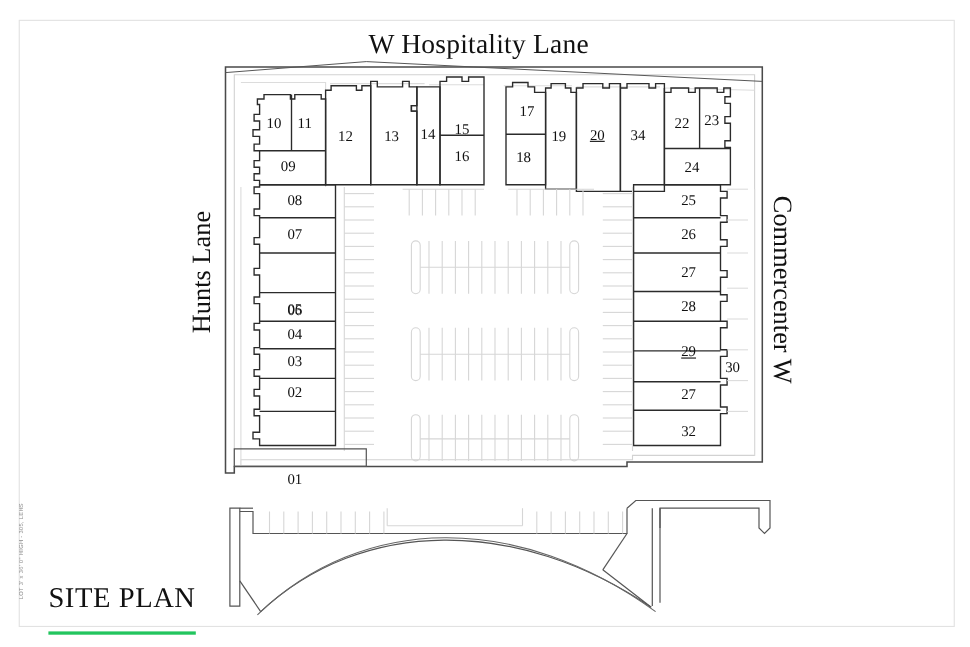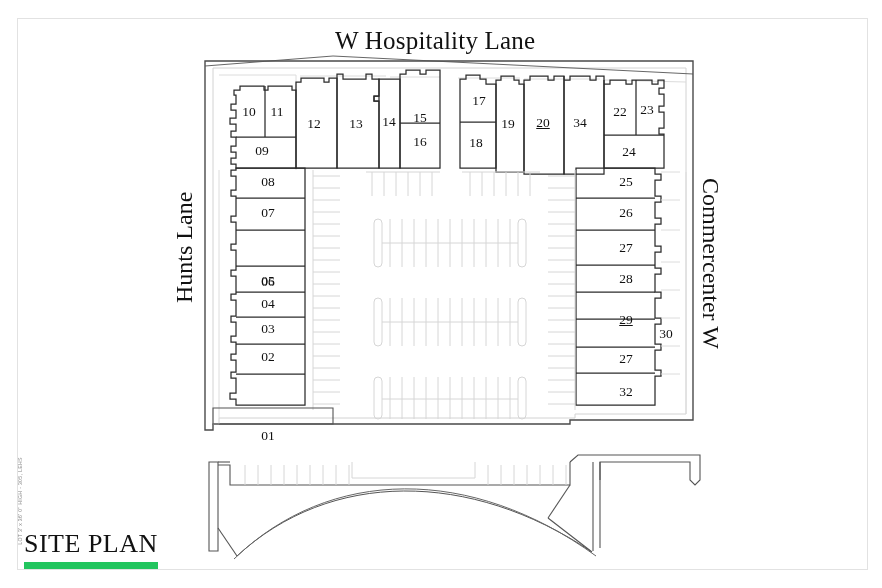--- a/index.html
+++ b/index.html
@@ -64,25 +64,25 @@
     font-size: 24px;
     left: 694px;
     top: 168px;
     width: 30px;
     height: 190px;
     writing-mode: vertical-rl;
     text-align: center;
   }
   #site-plan-title {
     font-size: 26px;
-    left: 24px;
+    left: 44px;
     top: 529px;
     letter-spacing: .5px;
-    border-bottom: 7px solid #22c55e;
-    padding-bottom: 3px;
+    border-bottom: 3px solid #22c55e;
+    padding-bottom: 15px;
   }
   #edge-note {
     position: absolute;
     left: -35px;
     top: 498px;
     width: 110px;
     font-family: "Liberation Sans", sans-serif;
     font-size: 5.2px;
     color: #8a8a8a;
     letter-spacing: .3px;

